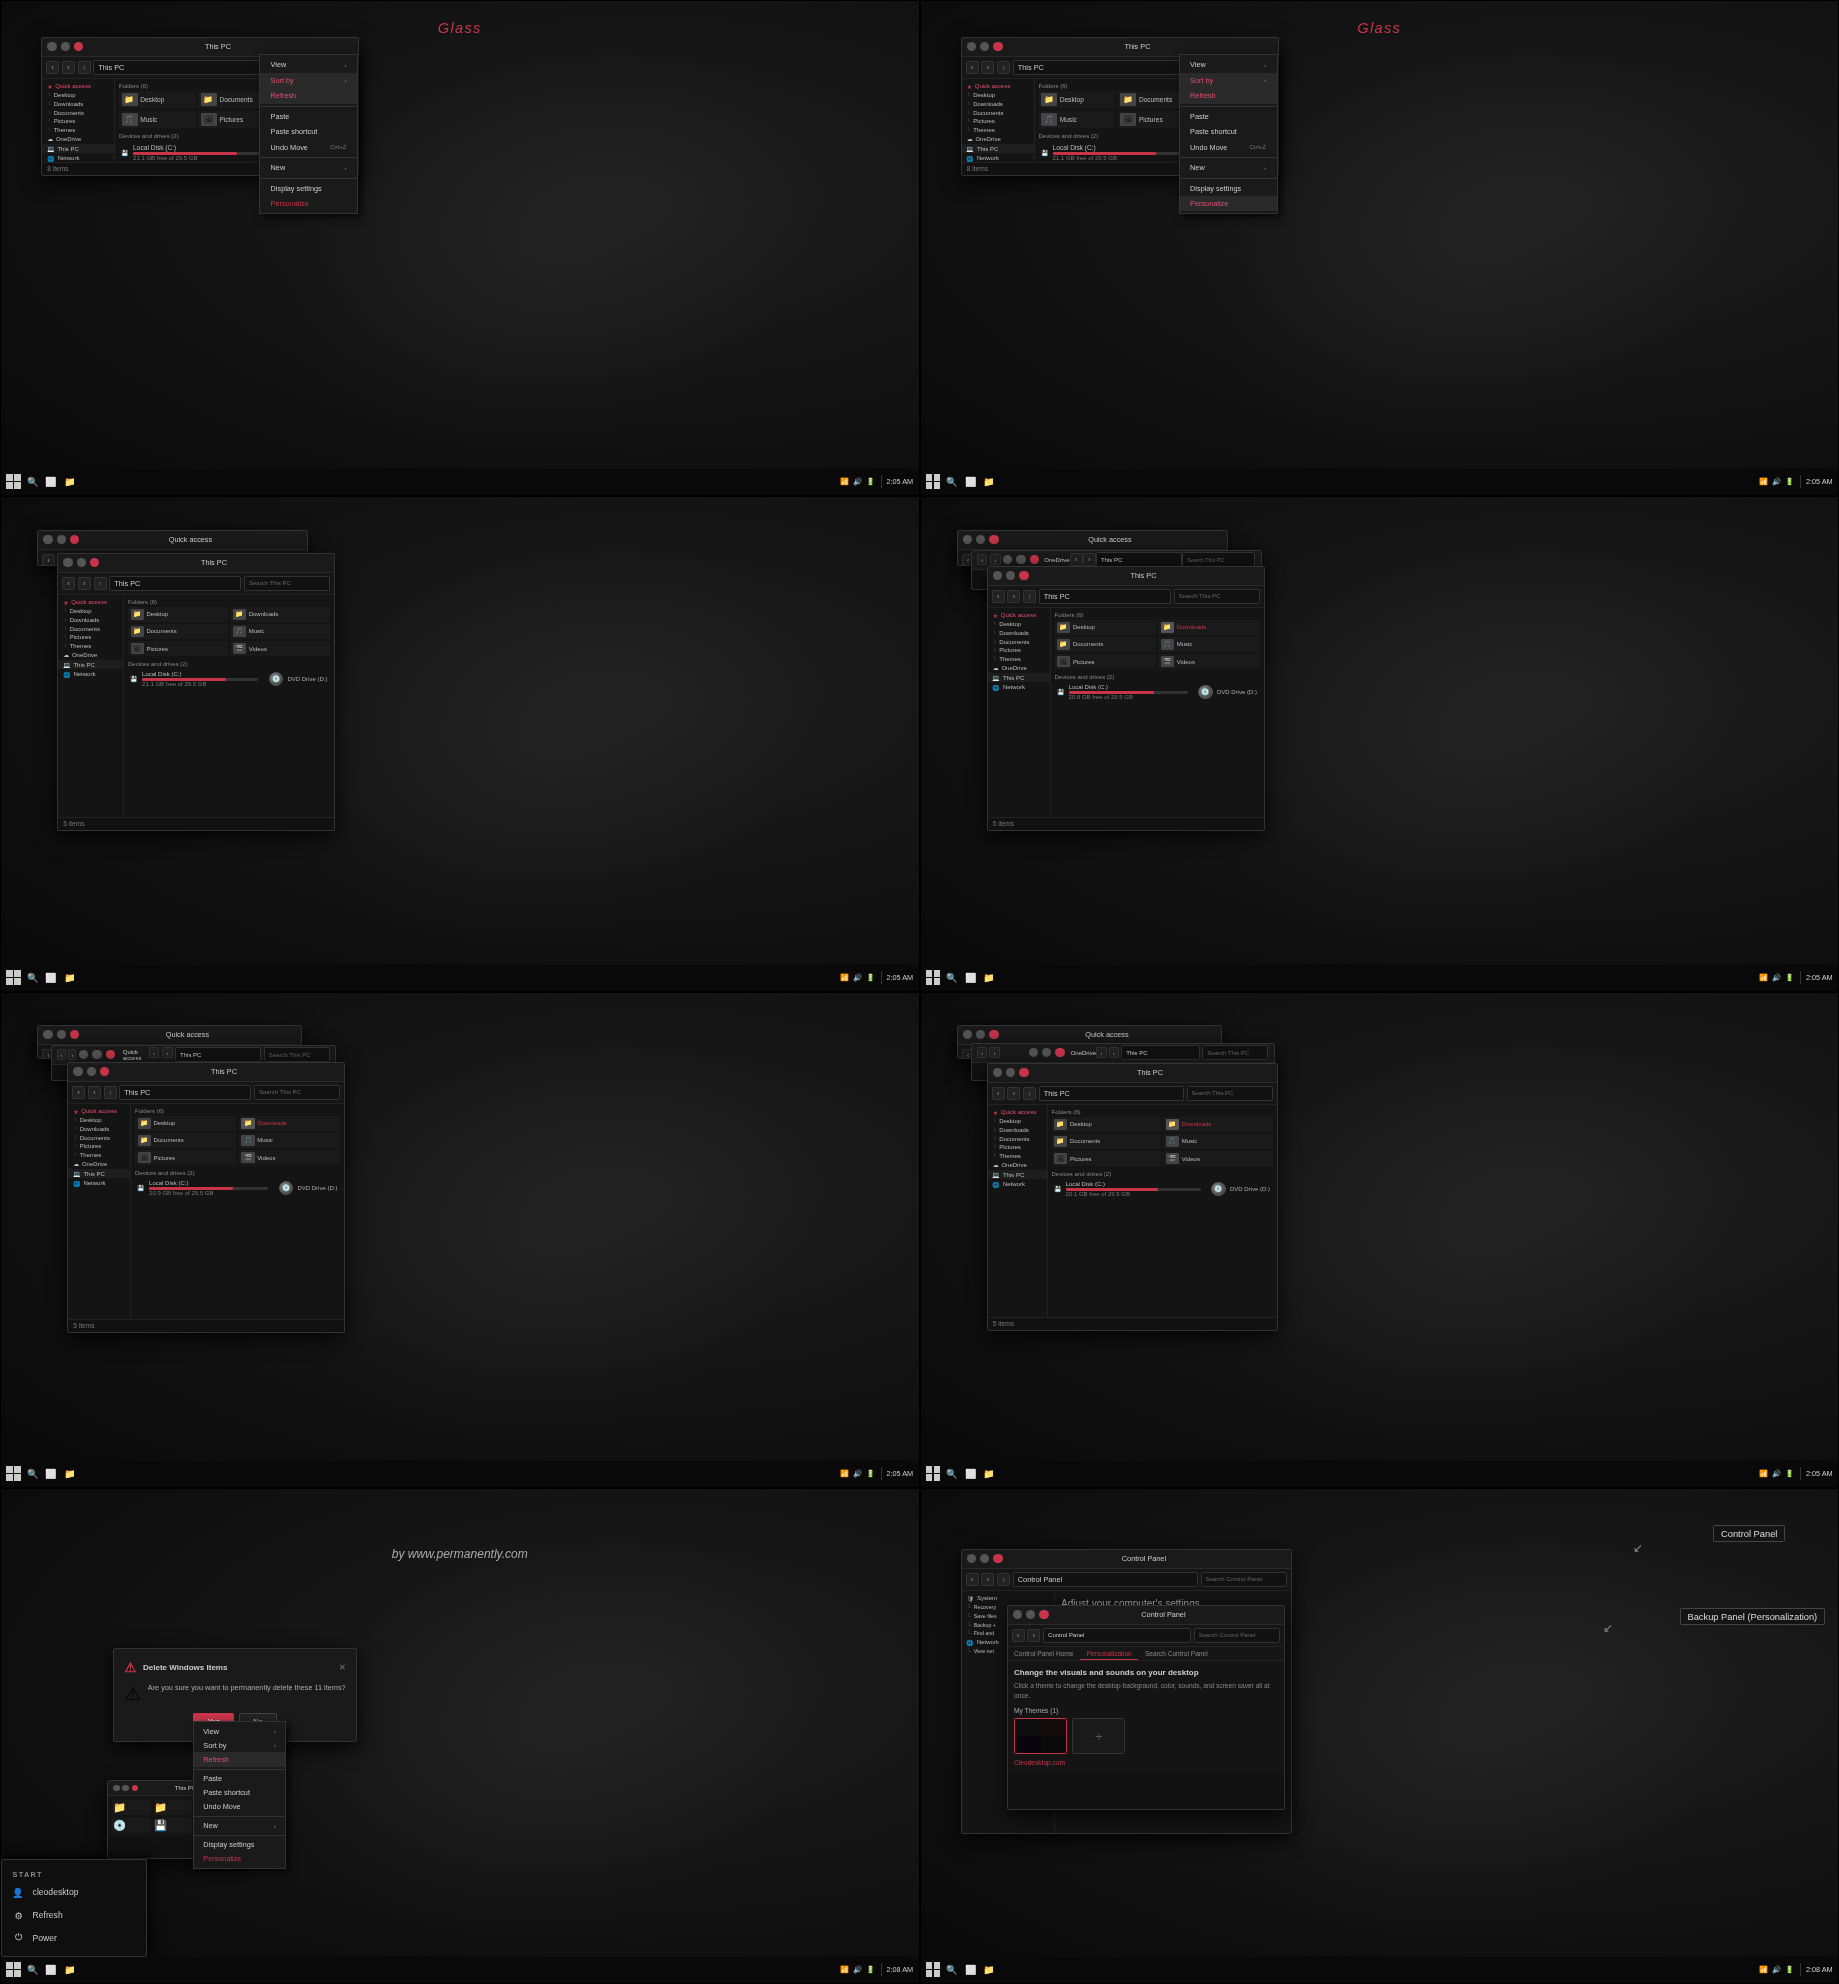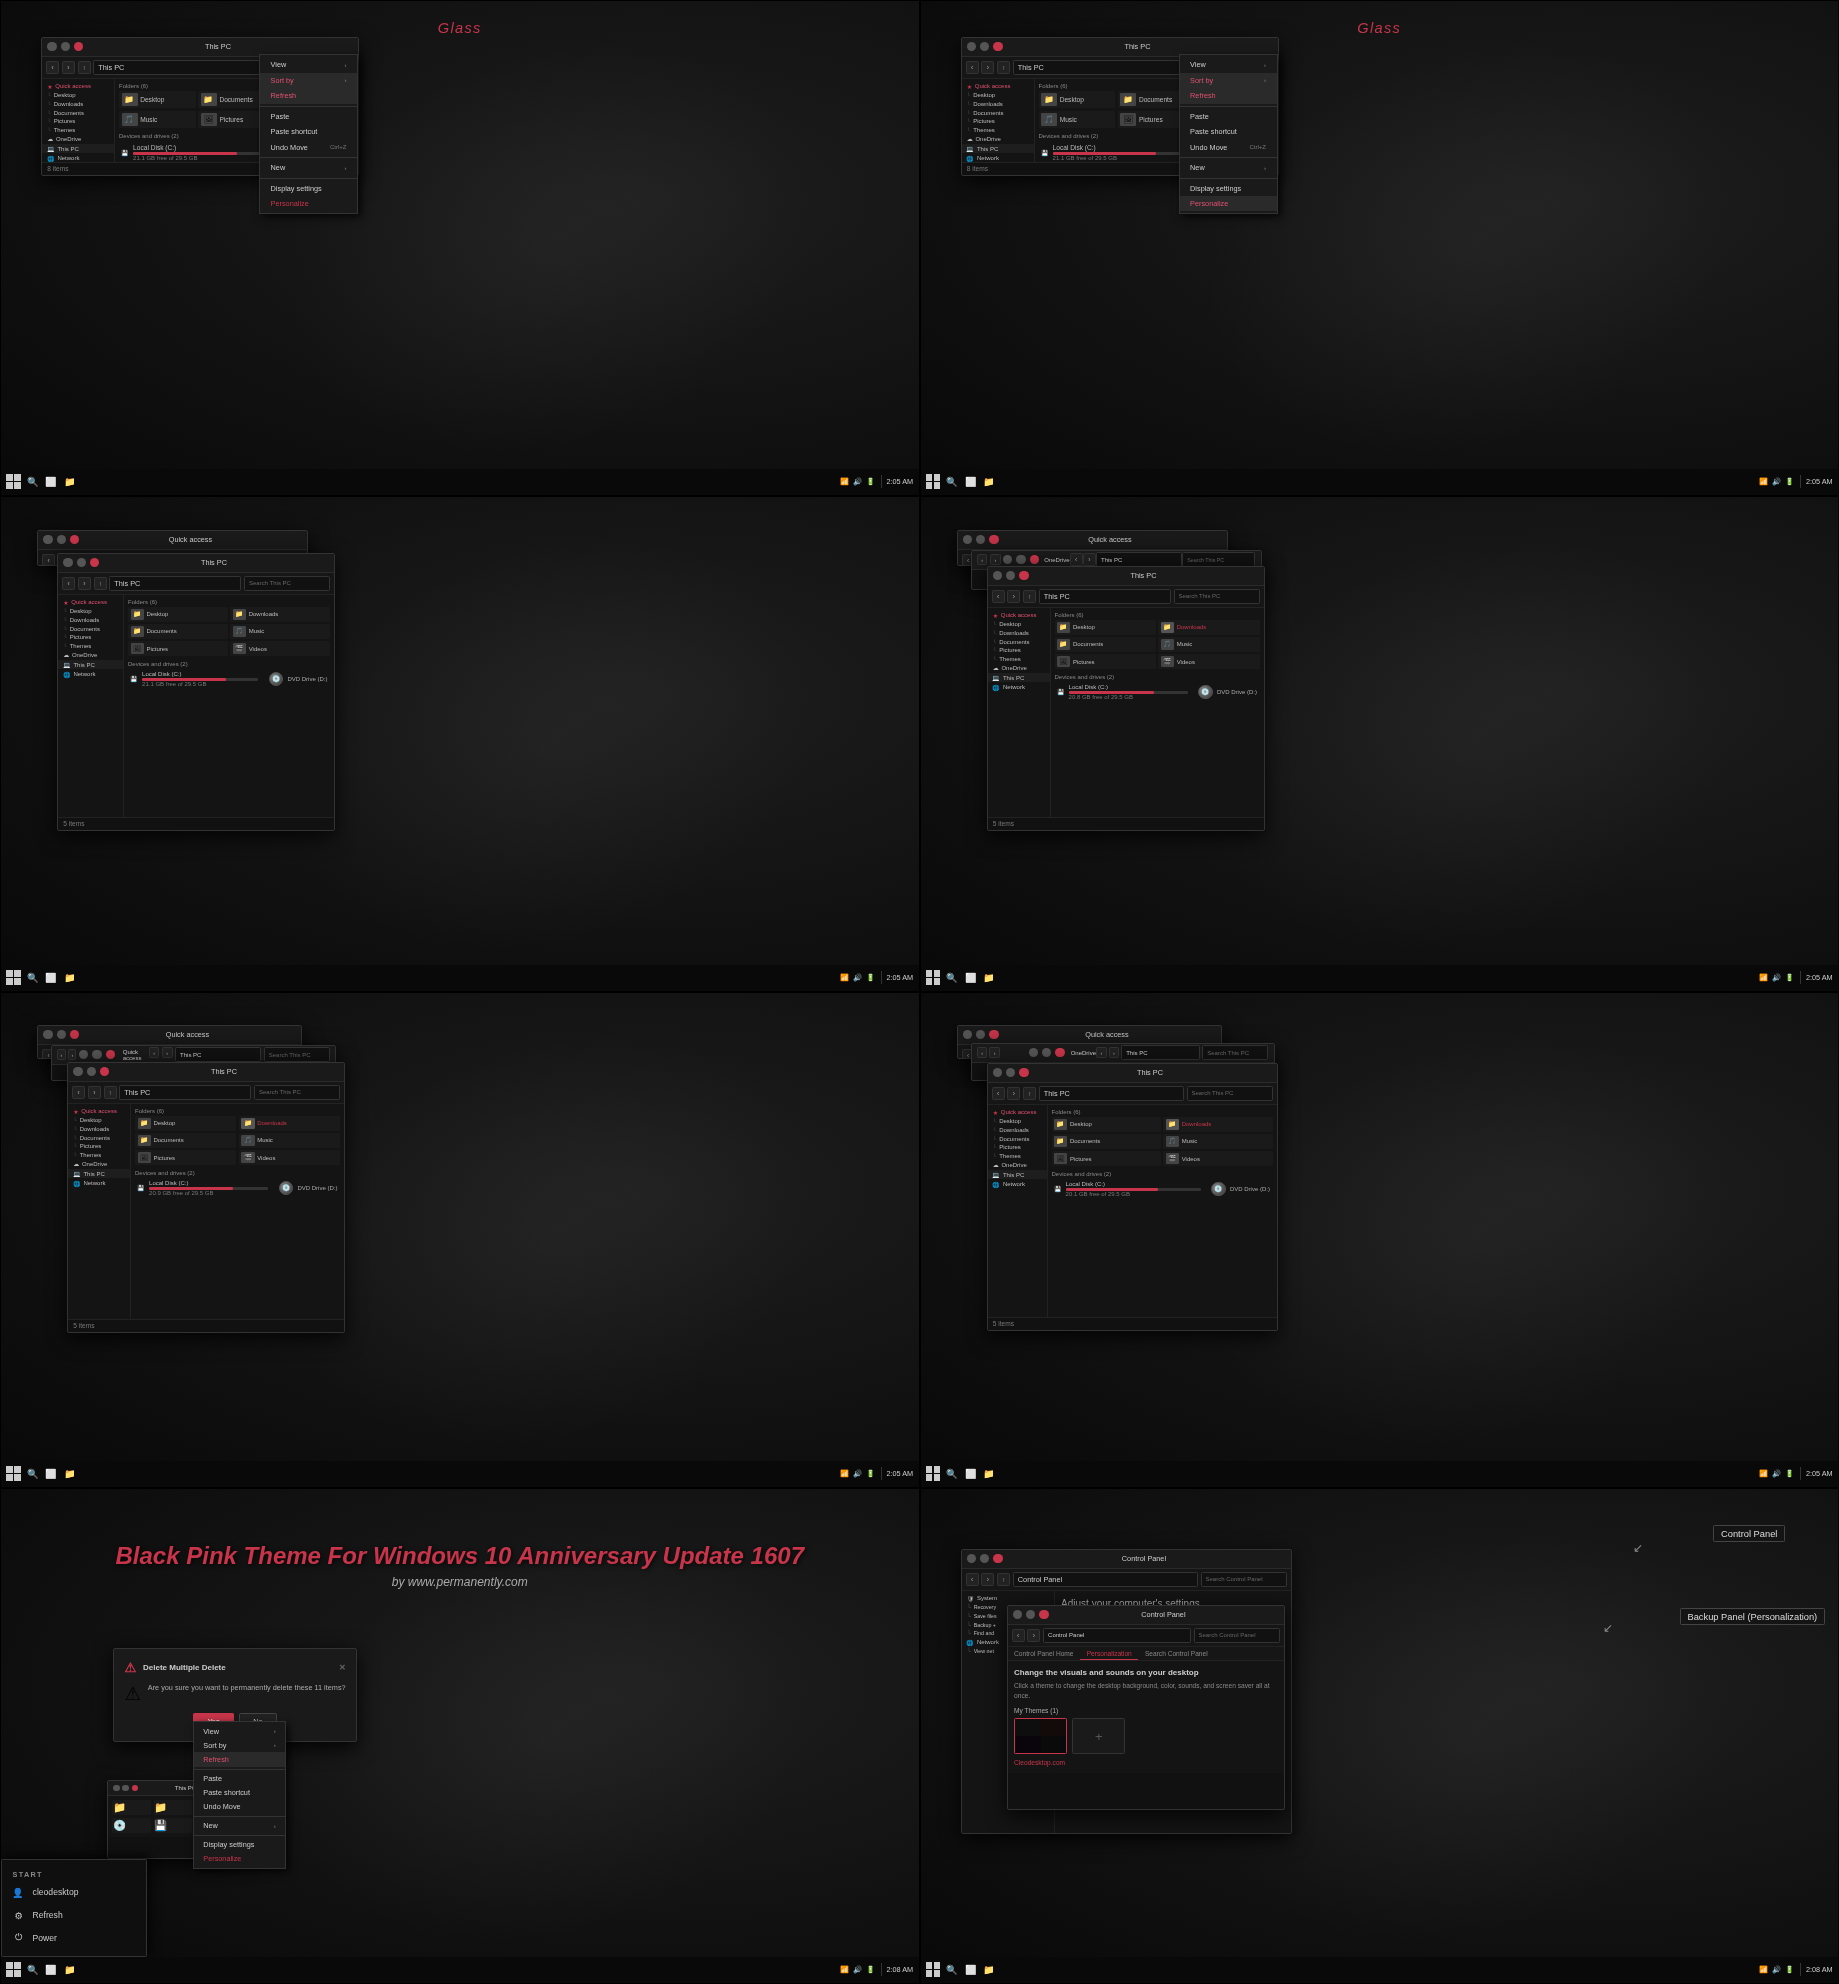--- a/index.html
+++ b/index.html
@@ -1568,21 +1568,20 @@
         <div class="tbar-separator"></div>
         <div class="taskbar-time">2:05 AM</div>
       </div>
     </div>
   </div>
 
   <div class="screen-cell cell-row4-left">
     <div class="bg-shape"></div>
 
     <div class="theme-title">
-      <span class="theme-title-main">Black Pink Theme For Windows 10 Anniversary Update 1607</span>
       <span class="theme-title-sub">by www.permanently.com</span>
     </div>
 
     <div class="start-menu">
       <div class="start-header">START</div>
       <div class="start-item">
         <div class="start-item-icon">👤</div>
         <span>cleodesktop</span>
       </div>
       <div class="start-item">
@@ -1591,21 +1590,21 @@
       </div>
       <div class="start-item">
         <div class="start-item-icon">⏻</div>
         <span>Power</span>
       </div>
     </div>
 
     <div class="dialog-box" style="left:112px;top:159px;">
       <div class="dialog-title">
         <span class="dialog-icon">⚠</span>
-        <span>Delete Multiple Delete</span>
+        <span>Delete Windows Items</span>
         <span style="margin-left:auto;color:#666;cursor:pointer;font-size:8px;">✕</span>
       </div>
       <div style="display:flex;align-items:center;gap:6.6px;margin-bottom:8px;">
         <span style="font-size:18.5px;">⚠</span>
         <div class="dialog-text">Are you sure you want to permanently delete these 11 items?</div>
       </div>
       <div class="dialog-buttons">
         <button class="dialog-btn primary">Yes</button>
         <button class="dialog-btn">No</button>
       </div>

